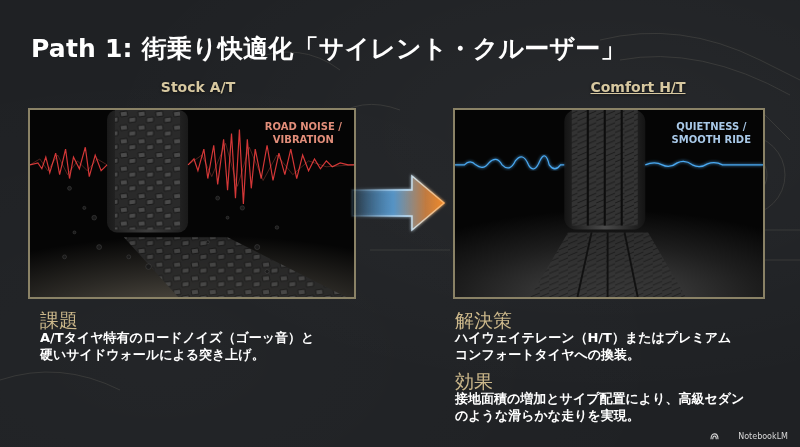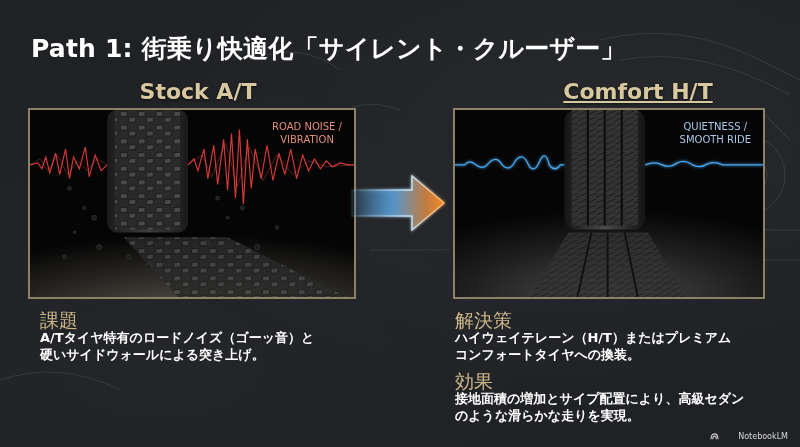--- a/index.html
+++ b/index.html
@@ -20,33 +20,33 @@
   .blueprint {
     position: absolute; inset: 0; pointer-events: none; opacity: 0.16;
   }
   .title {
     position: absolute; left: 31px; top: 22px;
     font-size: 25px; font-weight: bold; color: #ffffff;
     letter-spacing: 0.2px; white-space: nowrap; margin-top: 10px;
   }
   .panel-heading {
     position: absolute; top: 79px;
-    font-size: 22px; font-weight: bold; color: #d7c8a0;
+    font-size: 14px; font-weight: bold; color: #d7c8a0;
     text-align: center; white-space: nowrap;
     text-shadow: 0 1px 3px rgba(0,0,0,0.6);
   }
   .panel-img {
     position: absolute; top: 108px; height: 191px;
     border: 2px solid #8a8266;
     background: #050505; overflow: hidden;
   }
   .panel-img svg { position: absolute; inset: 0; width: 100%; height: 100%; }
   .img-label {
     position: absolute; right: 12px; top: 10px;
-    font-size: 10px; font-weight: normal; text-align: center; line-height: 13px;
+    font-size: 10px; font-weight: bold; text-align: center; line-height: 13px;
     white-space: pre-line;
   }
   .img-label.red { color: #e28e7a; }
   .img-label.blue { color: #a9c9e8; }
   .arrow { position: absolute; left: 350px; top: 172px; width: 98px; height: 62px; }
   .text-block { position: absolute; }
   .text-block .h {
     font-size: 19px; font-weight: normal; color: #cbb78a; line-height: 18px;
   }
   .text-block .b {

